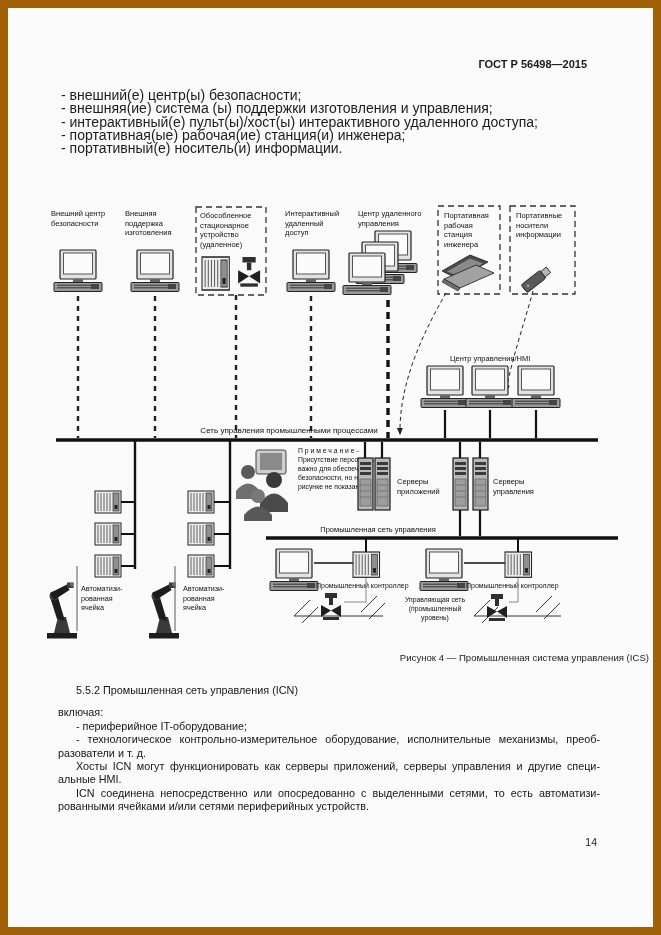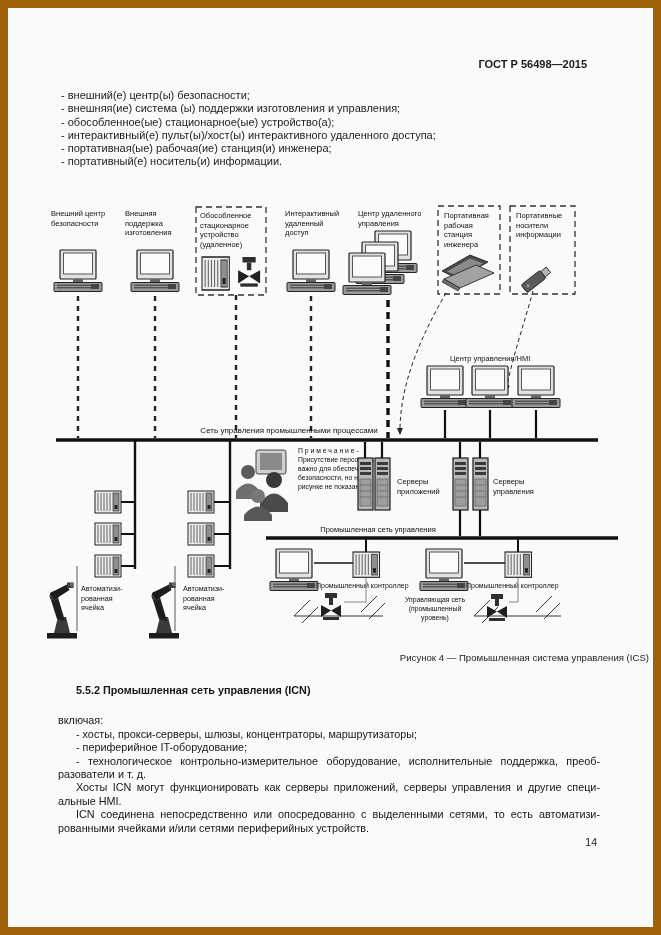--- a/index.html
+++ b/index.html
@@ -12,52 +12,51 @@
     font-family:"Liberation Sans",sans-serif;
     color:#1a1a1a;
     overflow:hidden;
   }
   .doc-header{
     position:absolute;top:50px;right:66px;
     font-size:11px;font-weight:bold;color:#1a1a1a;
   }
   .intro-list{
     position:absolute;left:53px;top:81px;width:540px;
-    font-size:11px;line-height:13.3px;color:#1c1c1c;
+    font-size:14px;line-height:13.3px;color:#1c1c1c;
   }
   .diagram{position:absolute;left:23px;top:195px;}
   .diagram text{fill:#111;font-family:"Liberation Sans",sans-serif;}
   .fig-caption{
     position:absolute;left:0;top:644px;width:641px;
     text-align:right;font-size:9.6px;color:#1c1c1c;
   }
   .body-text{
     position:absolute;left:50px;top:676px;width:542px;
     font-size:10.8px;line-height:13.4px;color:#161616;
   }
-  .body-text .h{font-weight:bold;text-indent:18px;margin-bottom:17px;}
+  .body-text .h{font-weight:normal;text-indent:18px;margin-bottom:9px;}
   .ln{white-space:nowrap;}
   .ind{text-indent:18px;}
   .j{text-align:justify;text-align-last:justify;white-space:normal;}
   .page-number{
     position:absolute;top:828px;right:56px;
     font-size:10.5px;color:#1a1a1a;
   }
 </style>
 </head>
 <body>
 
 <div class="page">
 
   <div class="doc-header">ГОСТ Р 56498—2015</div>
 
   <div class="intro-list">
     <div class="ln">- внешний(е) центр(ы) безопасности;</div>
     <div class="ln">- внешняя(ие) система (ы) поддержки изготовления и управления;</div>
-    <div class="ln">- обособленное(ые) стационарное(ые) устройство(а);</div>
     <div class="ln">- интерактивный(е) пульт(ы)/хост(ы) интерактивного удаленного доступа;</div>
     <div class="ln">- портативная(ые) рабочая(ие) станция(и) инженера;</div>
     <div class="ln">- портативный(е) носитель(и) информации.</div>
   </div>
 
   <svg class="diagram" width="592" height="448" viewBox="0 0 592 448">
     <defs>
       <marker id="arr" markerWidth="9" markerHeight="9" refX="6" refY="3" orient="auto">
         <path d="M0,0 L7,3 L0,6 z" fill="#222"></path>
       </marker>
@@ -276,23 +275,22 @@
       <path d="M443,413 H530 M443,413 L459,397 M451,420 L467,404 M505,409 L521,393 M513,416 L529,400" stroke="#222" stroke-width="0.9" fill="none"></path>
       <use href="#valve" x="455" y="391"></use>
     </g>
   </svg>
 
   <div class="fig-caption">Рисунок 4 — Промышленная система управления (ICS)</div>
 
   <div class="body-text">
     <div class="h">5.5.2 Промышленная сеть управления (ICN)</div>
     <div class="ln">включая:</div>
-    <div class="ln ind">- хосты, прокси-серверы, шлюзы, концентраторы, маршрутизаторы;</div>
     <div class="ln ind">- периферийное IT-оборудование;</div>
-    <div class="ln ind j">- технологическое контрольно-измерительное оборудование, исполнительные поддержка, преоб-</div>
+    <div class="ln ind j">- технологическое контрольно-измерительное оборудование, исполнительные механизмы, преоб-</div>
     <div class="ln">разователи и т. д.</div>
     <div class="ln ind j">Хосты ICN могут функционировать как серверы приложений, серверы управления и другие специ-</div>
     <div class="ln">альные HMI.</div>
     <div class="ln ind j">ICN соединена непосредственно или опосредованно с выделенными сетями, то есть автоматизи-</div>
     <div class="ln">рованными ячейками и/или сетями периферийных устройств.</div>
   </div>
 
   <div class="page-number">14</div>
 
 </div>

